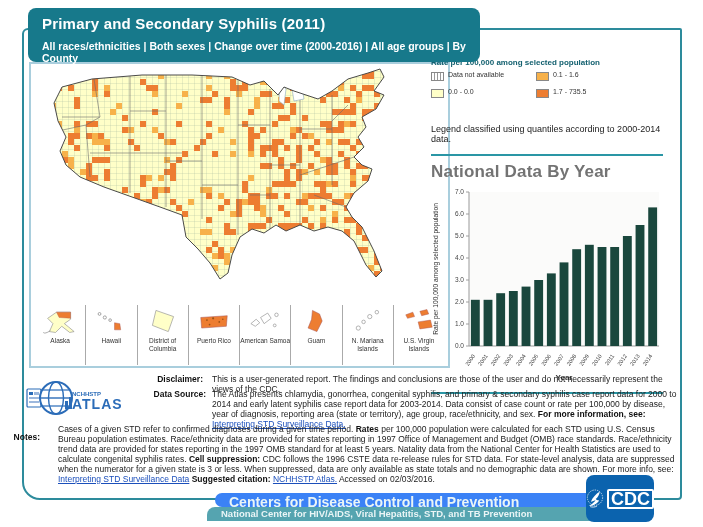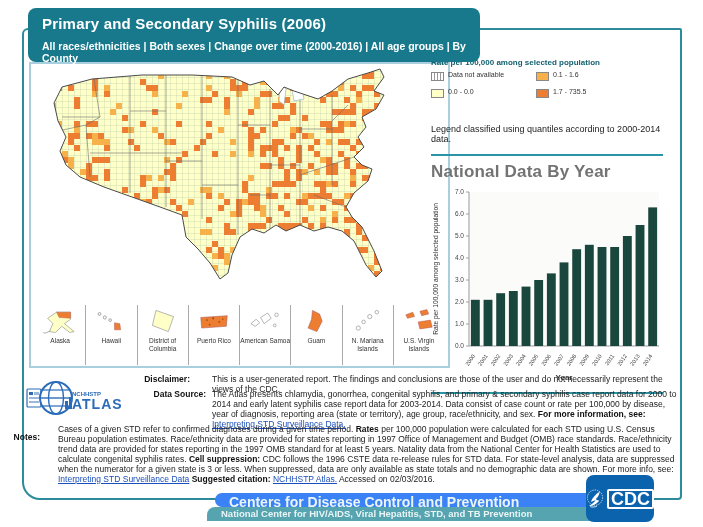--- a/index.html
+++ b/index.html
@@ -67,21 +67,21 @@
               padding:0 2px; line-height:16px; }
 </style>
 </head>
 <body>
 
 <div class="page">
 
   <div class="frame"></div>
 
   <div class="header">
-    <h1>Primary and Secondary Syphilis (2006)</h1>
+    <h1>Primary and Secondary Syphilis (2011)</h1>
     <div class="sub">All races/ethnicities | Both sexes | Change over time (2000-2016) | All age groups | By County</div>
   </div>
 
   <div class="map-panel">
     <svg class="mainmap" width="415" height="240" viewBox="0 0 415 240">
       <defs>
         <clipPath id="usclip">
           <path id="uscp" d="M30,22 L60,14 L110,10 L160,10 L200,12 L218,20 L232,16 L246,30 L252,22 L262,26 L286,34 L300,26 L316,14 L336,8 L348,4 L352,12 L342,26 L352,30 L344,44 L330,52 L334,62 L326,72 L332,82 L322,92 L330,100 L340,104 L336,116 L322,128 L314,142 L320,152 L330,162 L342,186 L350,206 L344,212 L334,200 L322,176 L310,166 L296,162 L282,166 L268,160 L254,166 L244,160 L232,168 L220,164 L208,172 L200,190 L196,208 L188,214 L178,198 L166,184 L154,172 L150,150 L128,142 L100,132 L72,122 L48,112 L34,100 L28,86 L34,72 L26,56 L22,38 Z"></path>
         </clipPath>
         <pattern id="cgrid" width="6" height="6" patternUnits="userSpaceOnUse">
@@ -1022,21 +1022,21 @@
       <line x1="16.5" y1="29" x2="43.5" y2="29" stroke="#2B6CB8" stroke-width="1.2"></line>
       <rect x="39" y="24" width="3" height="8" fill="#2B6CB8"></rect>
         <rect x="43" y="20" width="3" height="12" fill="#2B6CB8"></rect>
     </svg>
     <div class="atlas-text">
       <span class="atlas-small">NCHHSTP</span>
       <span class="atlas-big">ATLAS</span>
     </div>
   </div>
 
-  <div class="flabel" style="left:124px; top:374px; width:66px;">Disclaimer:</div>
+  <div class="flabel" style="left:137px; top:374px; width:66px;">Disclaimer:</div>
   <div class="ftext" style="left:212px; top:374px; width:464px;">This is a user-generated report. The findings and conclusions are those of the user and do not necessarily represent the views of the CDC.</div>
 
   <div class="flabel" style="left:134px; top:389px; width:72px;">Data Source:</div>
   <div class="ftext" style="left:212px; top:389px; width:468px;">
     <span>The Atlas presents chlamydia, gonorrhea, congenital syphilis, and primary &amp; secondary syphilis case report data for 2000 to 2014 and early latent syphilis case report data for 2003-2014. Data consist of case count or rate per 100,000 by disease, year of diagnosis, reporting area (state or territory), age group, race/ethnicity, and sex. </span><b>For more information, see: </b><span class="lnk">Interpreting STD Surveillance Data.</span>
   </div>
 
   <div class="flabel" style="left:6px; top:432px; width:34px; text-align:right;">Notes:</div>
   <div class="ftext" style="left:58px; top:424px; width:618px;">
     <span>Cases of a given STD refer to confirmed diagnoses during a given time period. </span><b>Rates</b><span> per 100,000 population were calculated for each STD using U.S. Census Bureau population estimates. Race/ethnicity data are provided for states reporting in 1997 Office of Management and Budget (OMB) race standards. Race/ethnicity trend data are provided for states reporting in the 1997 OMB standard for at least 5 years. Natality data from the National Center for Health Statistics are used to calculate congenital syphilis rates. </span><b>Cell suppression:</b><span> CDC follows the 1996 CSTE data re-release rules for STD data. For state-level analysis, data are suppressed when the numerator for a given state is 3 or less. When suppressed, data are only available as state totals and no demographic data are shown. For more info, see: </span><span class="lnk">Interpreting STD Surveillance Data</span><b> Suggested citation: </b><span class="lnk">NCHHSTP Atlas.</span><span> Accessed on 02/03/2016.</span>

